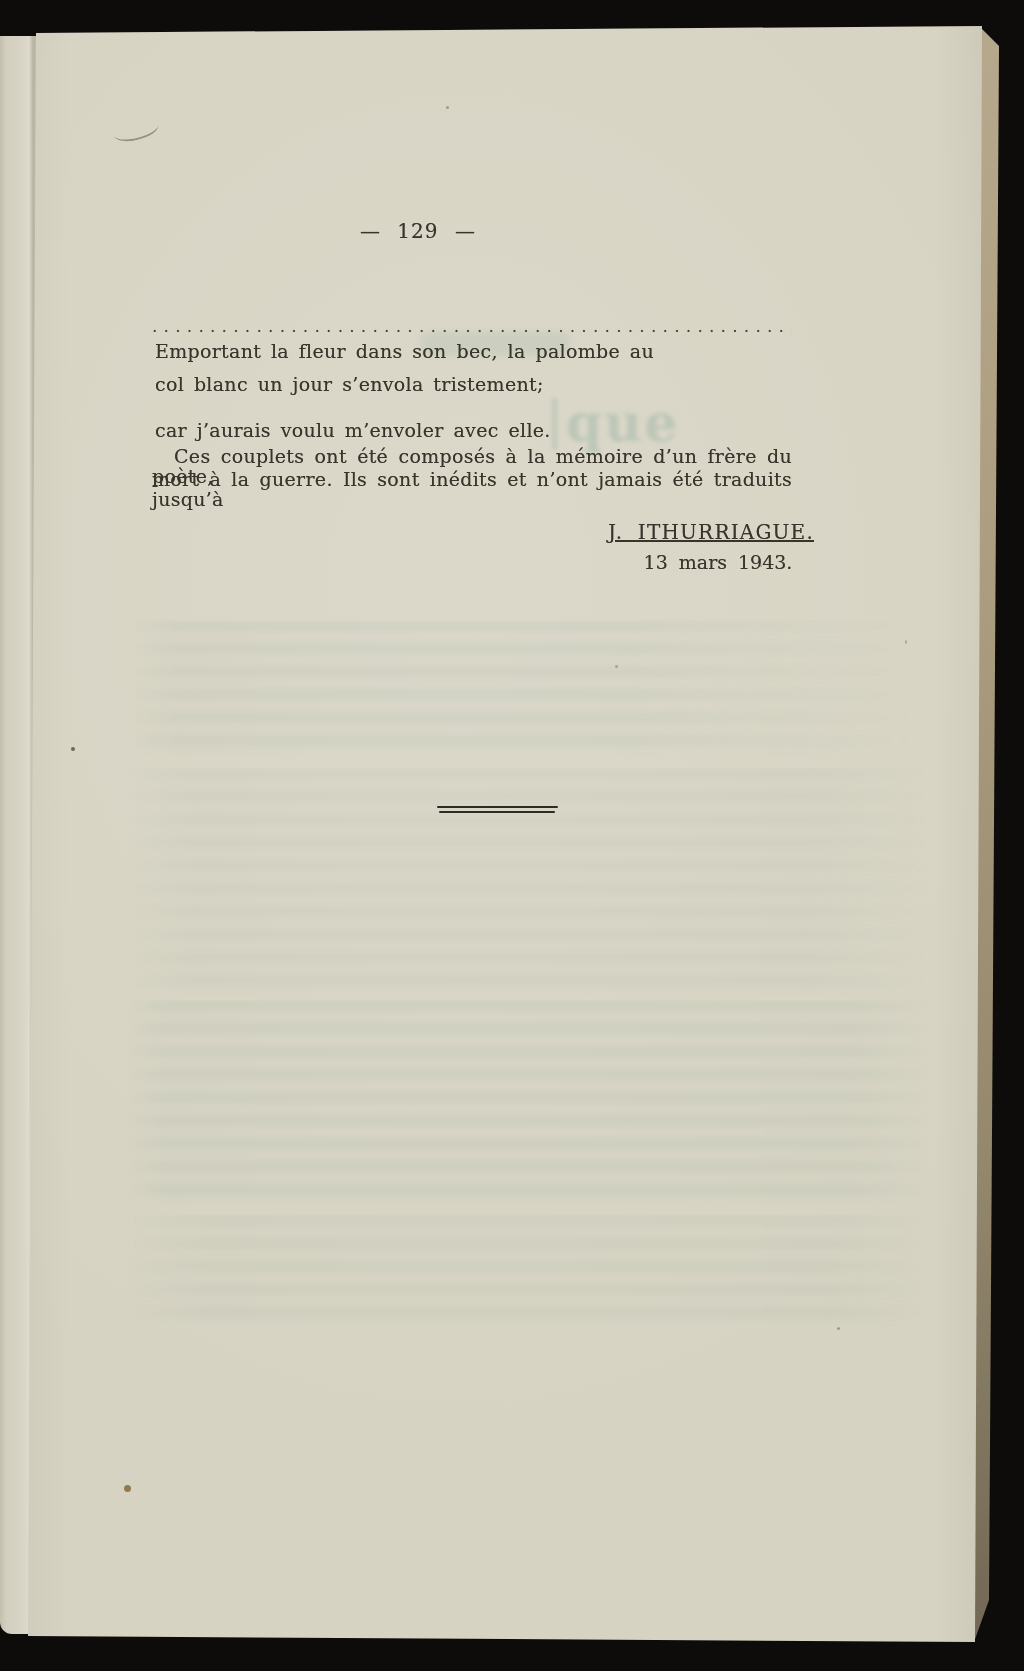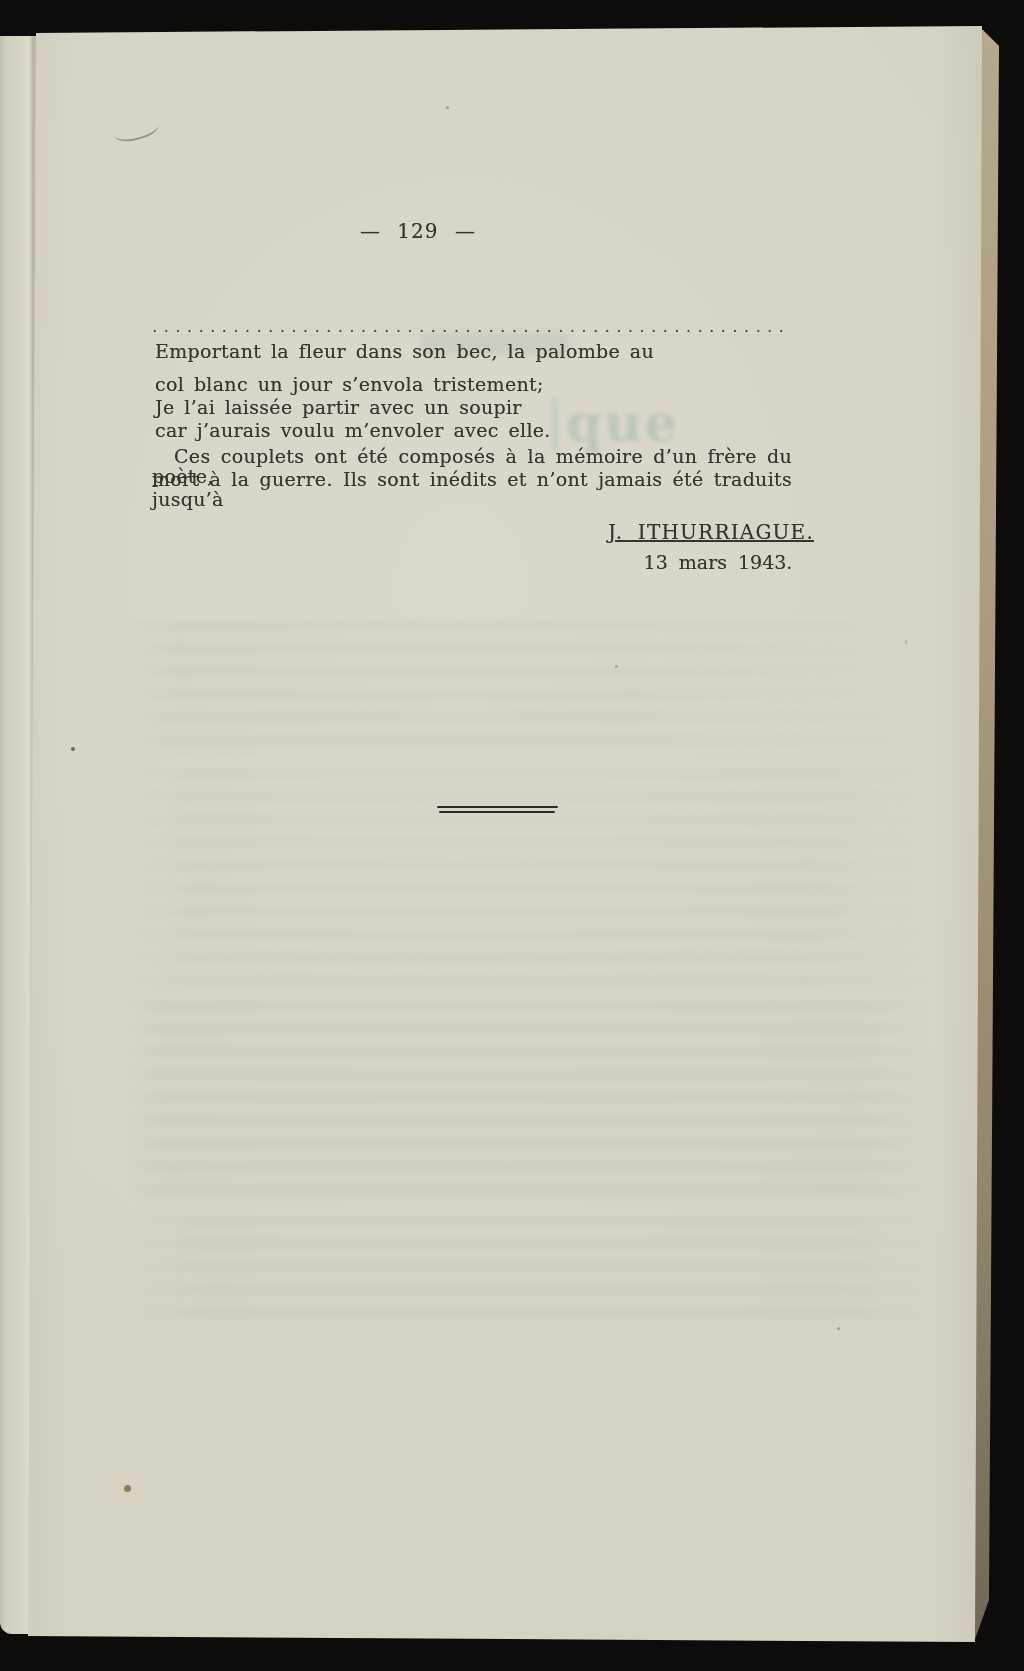--- a/index.html
+++ b/index.html
@@ -133,21 +133,20 @@
 
     <div class="content">
 
       <div class="pagenum">— 129 —</div>
 
 
       <div class="dots">............................................................</div>
 
       <div class="line" style="top:340px">Emportant la fleur dans son bec, la palombe au</div>
       <div class="line" style="top:373px">col blanc un jour s’envola tristement;</div>
-      <div class="line" style="top:396px">Je l’ai laissée partir avec un soupir</div>
       <div class="line" style="top:419px">car j’aurais voulu m’envoler avec elle.</div>
 
       <div class="note-line just indent" style="top:446px">Ces couplets ont été composés à la mémoire d’un frère du poète,</div>
       <div class="note-line just" style="top:469px">mort à la guerre. Ils sont inédits et n’ont jamais été traduits jusqu’à</div>
 
       <div class="signature">J.  ITHURRIAGUE.</div>
       <div class="dateline">13  mars  1943.</div>
 
       <div class="rule r1"></div>
       <div class="rule r2"></div>

